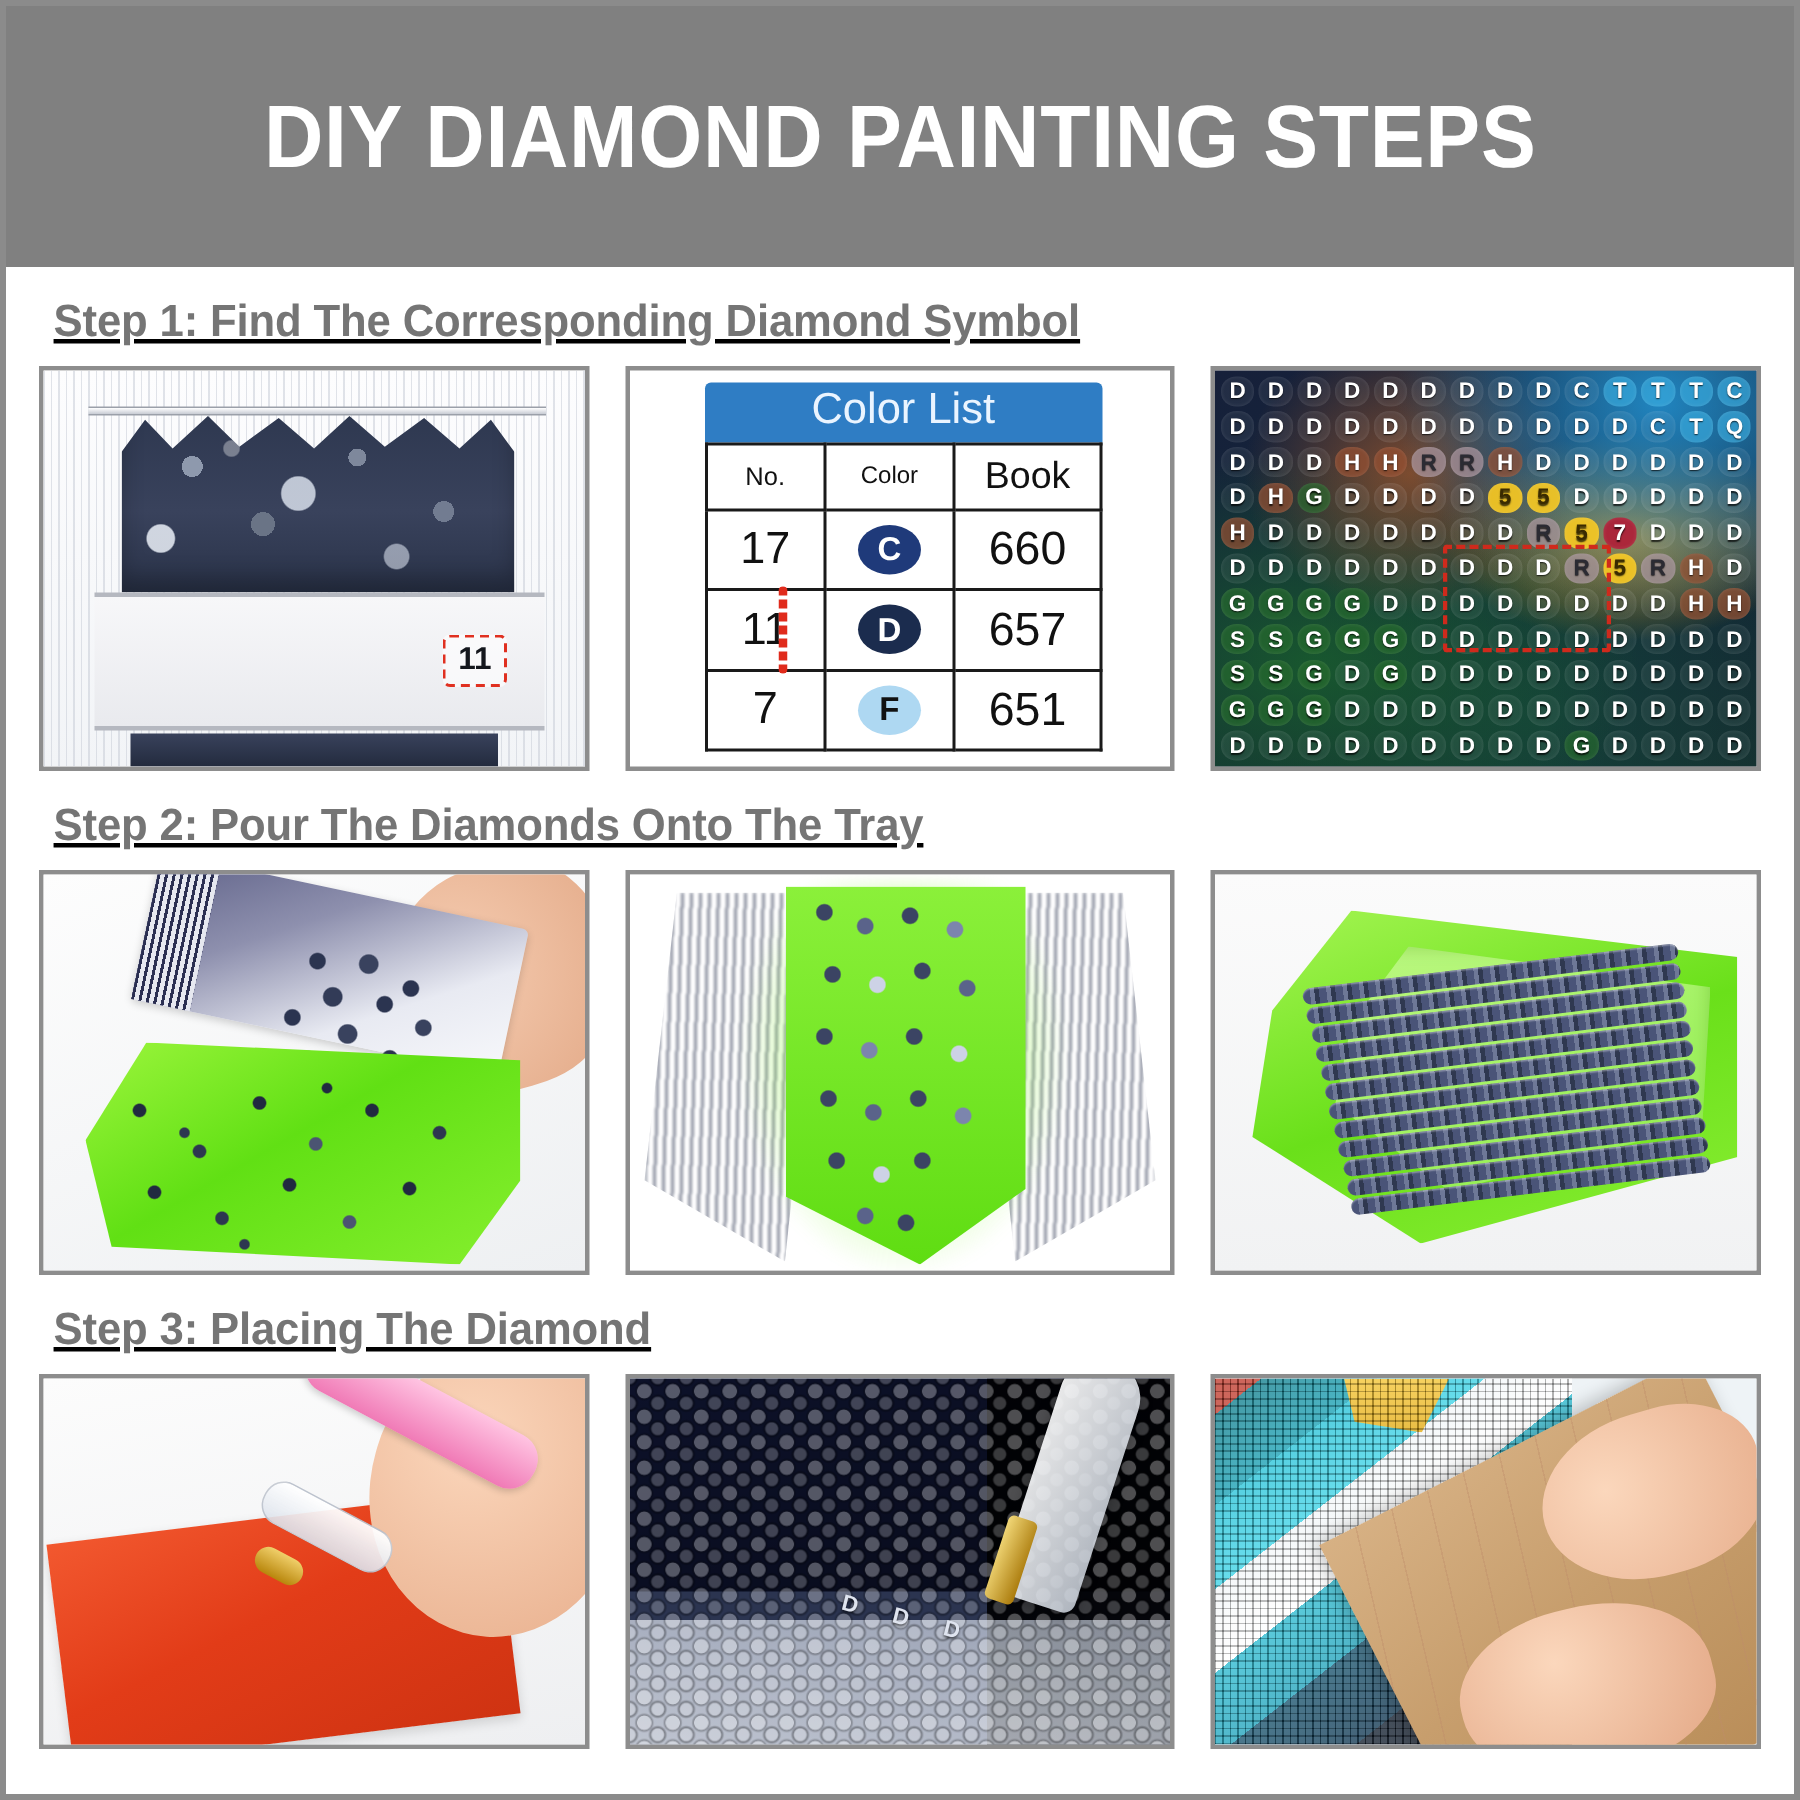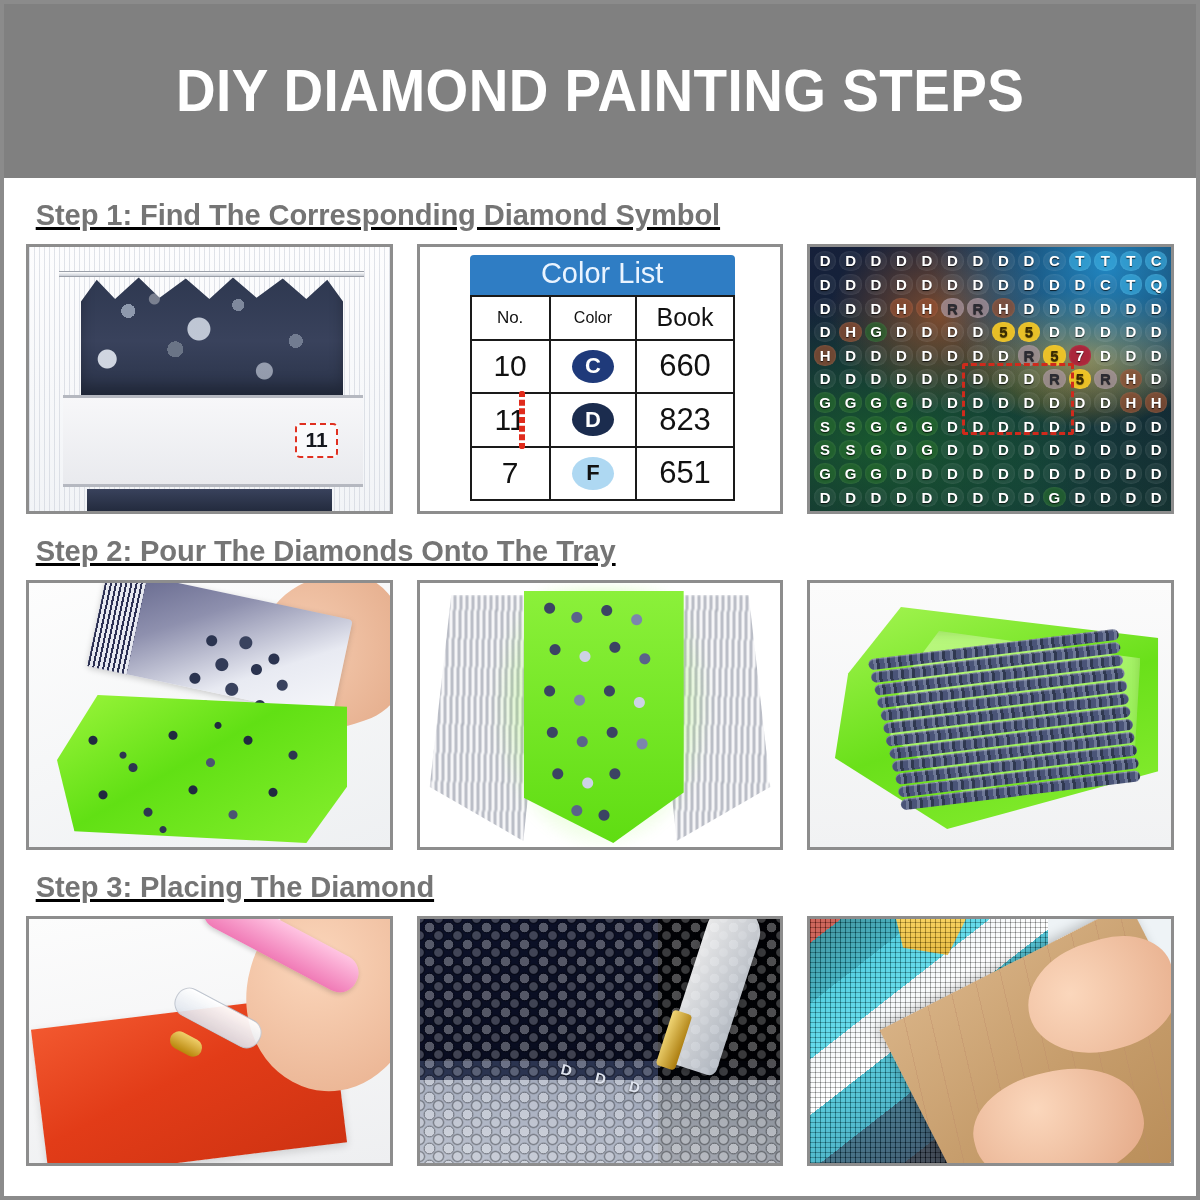--- a/index.html
+++ b/index.html
@@ -507,28 +507,28 @@
                     <col class="c-sym">
                     <col class="c-col">
                   </colgroup>
                 <tbody id="clist-body">
                     <tr>
                       <th class="th-no">No.</th>
                       <th class="th-sym">Color</th>
                       <th class="th-col">Book</th>
                     </tr>
                     <tr>
-                      <td class="td-no">10</td>
+                      <td class="td-no">17</td>
                       <td><span class="sym-dot" style="background: rgb(31, 58, 122);">C</span></td>
                       <td class="td-col">660</td>
                     </tr>
                     <tr class="hl-row">
                       <td class="td-no" style="position: relative;">11<div class="hl-box" style="top: -3px; bottom: -3px; border-color: rgb(224, 43, 28);"></div></td>
                       <td><span class="sym-dot" style="background: rgb(27, 44, 78);">D</span></td>
-                      <td class="td-col">823</td>
+                      <td class="td-col">657</td>
                     </tr>
                     <tr>
                       <td class="td-no">7</td>
                       <td><span class="sym-dot" style="background: rgb(174, 216, 242); color: rgb(17, 17, 17);">F</span></td>
                       <td class="td-col">651</td>
                     </tr>
                   </tbody>
               </table>
             </div>
           </div>

